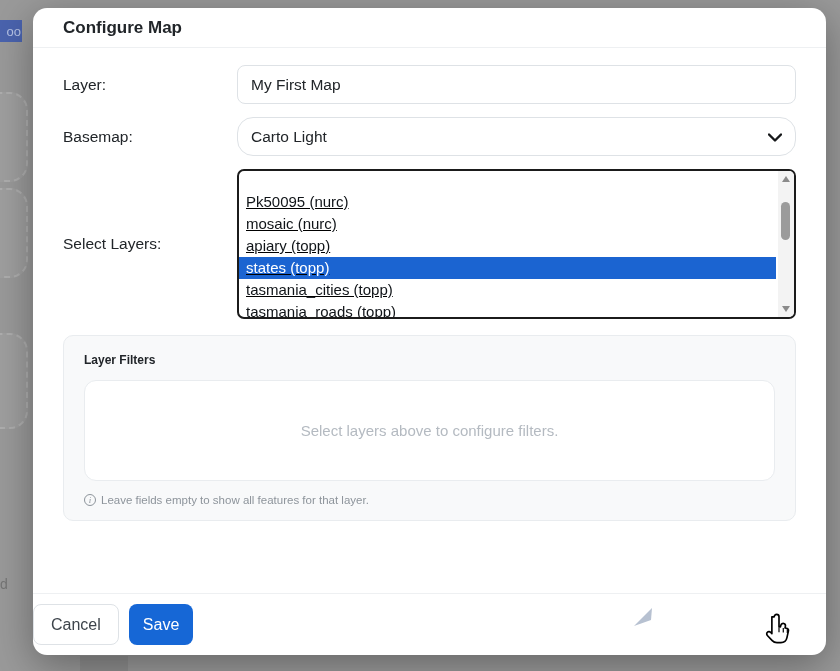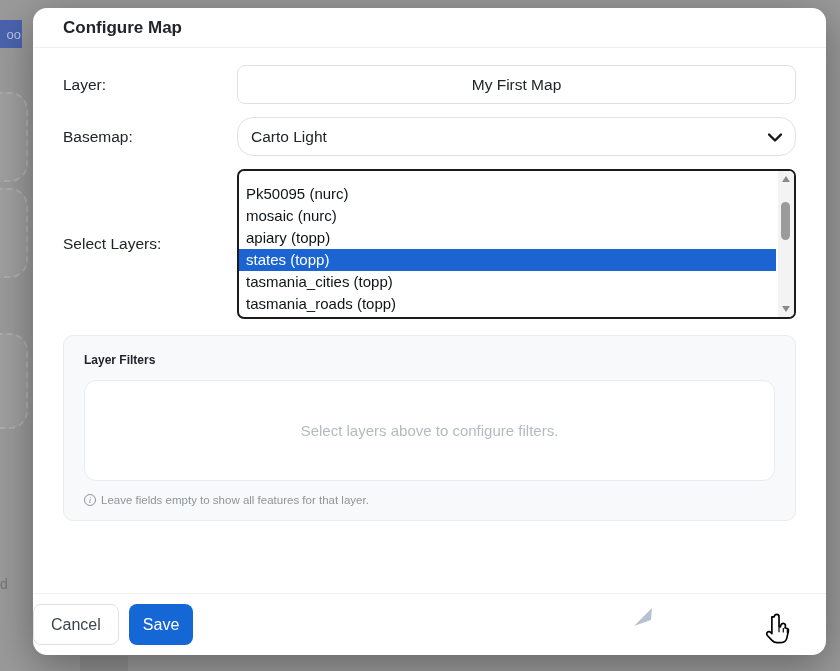--- a/index.html
+++ b/index.html
@@ -2,21 +2,21 @@
 <html style="--accent: #1667d6; --selection: #1b64d1;"><head>
 <meta charset="utf-8">
 <style>
   * { box-sizing: border-box; margin: 0; padding: 0; }
   html, body { width: 840px; height: 671px; }
   body { font-family: "Liberation Sans", "DejaVu Sans", sans-serif; }
 
   .stage { position: relative; width: 840px; height: 671px; background: #9a9a9a; overflow: hidden; }
 
   
-  .bg-frag-button { position: absolute; left: 0; top: 20px; width: 22px; height: 28px;
+  .bg-frag-button { position: absolute; left: 0; top: 20px; width: 22px; height: 22px;
     background: #4a63ae; color: #b6c3e6; font-size: 13px;
     display: flex; align-items: center; justify-content: flex-end; padding-right: 1px; }
   .bg-card { position: absolute; left: -62px; width: 90px; border: 2px dashed #aeaeae;
     border-radius: 18px; background: rgba(255,255,255,0.05); }
   .bg-card1 { top: 92px; height: 90px; }
   .bg-card2 { top: 188px; height: 90px; }
   .bg-card3 { top: 333px; height: 96px; }
   .bg-frag-text { position: absolute; left: 0; top: 576px; color: #757575; font-size: 14px; }
   .bg-frag-block { position: absolute; left: 80px; top: 656px; width: 48px; height: 15px; background: #8f8f8f; }
 
@@ -24,28 +24,28 @@
   .modal { position: absolute; left: 33px; top: 8px; width: 793px; height: 647px;
     background: #fff; border-radius: 14px; box-shadow: 0 10px 40px rgba(0,0,0,0.35); }
   .modal-header { height: 40px; display: flex; align-items: center; padding: 0 30px;
     border-bottom: 1px solid #eef0f2; }
   .modal-title { font-size: 17px; font-weight: bold; color: #212529; }
 
   .modal-body { padding: 17px 30px 0 30px; }
   .form-row { display: flex; align-items: center; margin-bottom: 13px; }
   .row-label { width: 174px; flex: none; font-size: 15.5px; color: #212529; }
   .text-input { flex: 1; height: 39px; border: 1px solid #dee2e6; border-radius: 8px;
-    padding: 0 13px; font-size: 15.5px; color: #212529; font-family: inherit; outline: none; background: #fff; text-align: center; }
+    padding: 0 13px; font-size: 15.5px; color: #212529; font-family: inherit; outline: none; background: #fff; }
   .select-box { flex: 1; height: 39px; border: 1px solid #dee2e6; border-radius: 16px;
     padding: 0 13px; font-size: 15.5px; color: #212529; background: #fff;
     display: flex; align-items: center; justify-content: space-between; cursor: default; }
 
   .multiselect { flex: 1; height: 150px; border: 2px solid #1b1b1b; border-radius: 7px;
     position: relative; overflow: hidden; background: #fff; }
-  .ms-options { padding-top: 12px; margin-right: 18px; }
+  .ms-options { padding-top: 20px; margin-right: 18px; text-decoration: underline; }
   .ms-option { height: 22px; line-height: 22px; padding-left: 7px; font-size: 15px;
     color: #101418; white-space: nowrap; }
   .ms-option.selected { background: var(--selection, #1b64d1); color: #fff; }
   .ms-scrollbar { position: absolute; top: 0; right: 0; bottom: 0; width: 16px;
     background: #f3f3f3; }
   .ms-arrow-up { position: absolute; top: 5px; left: 4px; width: 0; height: 0;
     border-left: 4px solid transparent; border-right: 4px solid transparent;
     border-bottom: 6px solid #8a8a8a; }
   .ms-arrow-down { position: absolute; bottom: 5px; left: 4px; width: 0; height: 0;
     border-left: 4px solid transparent; border-right: 4px solid transparent;

